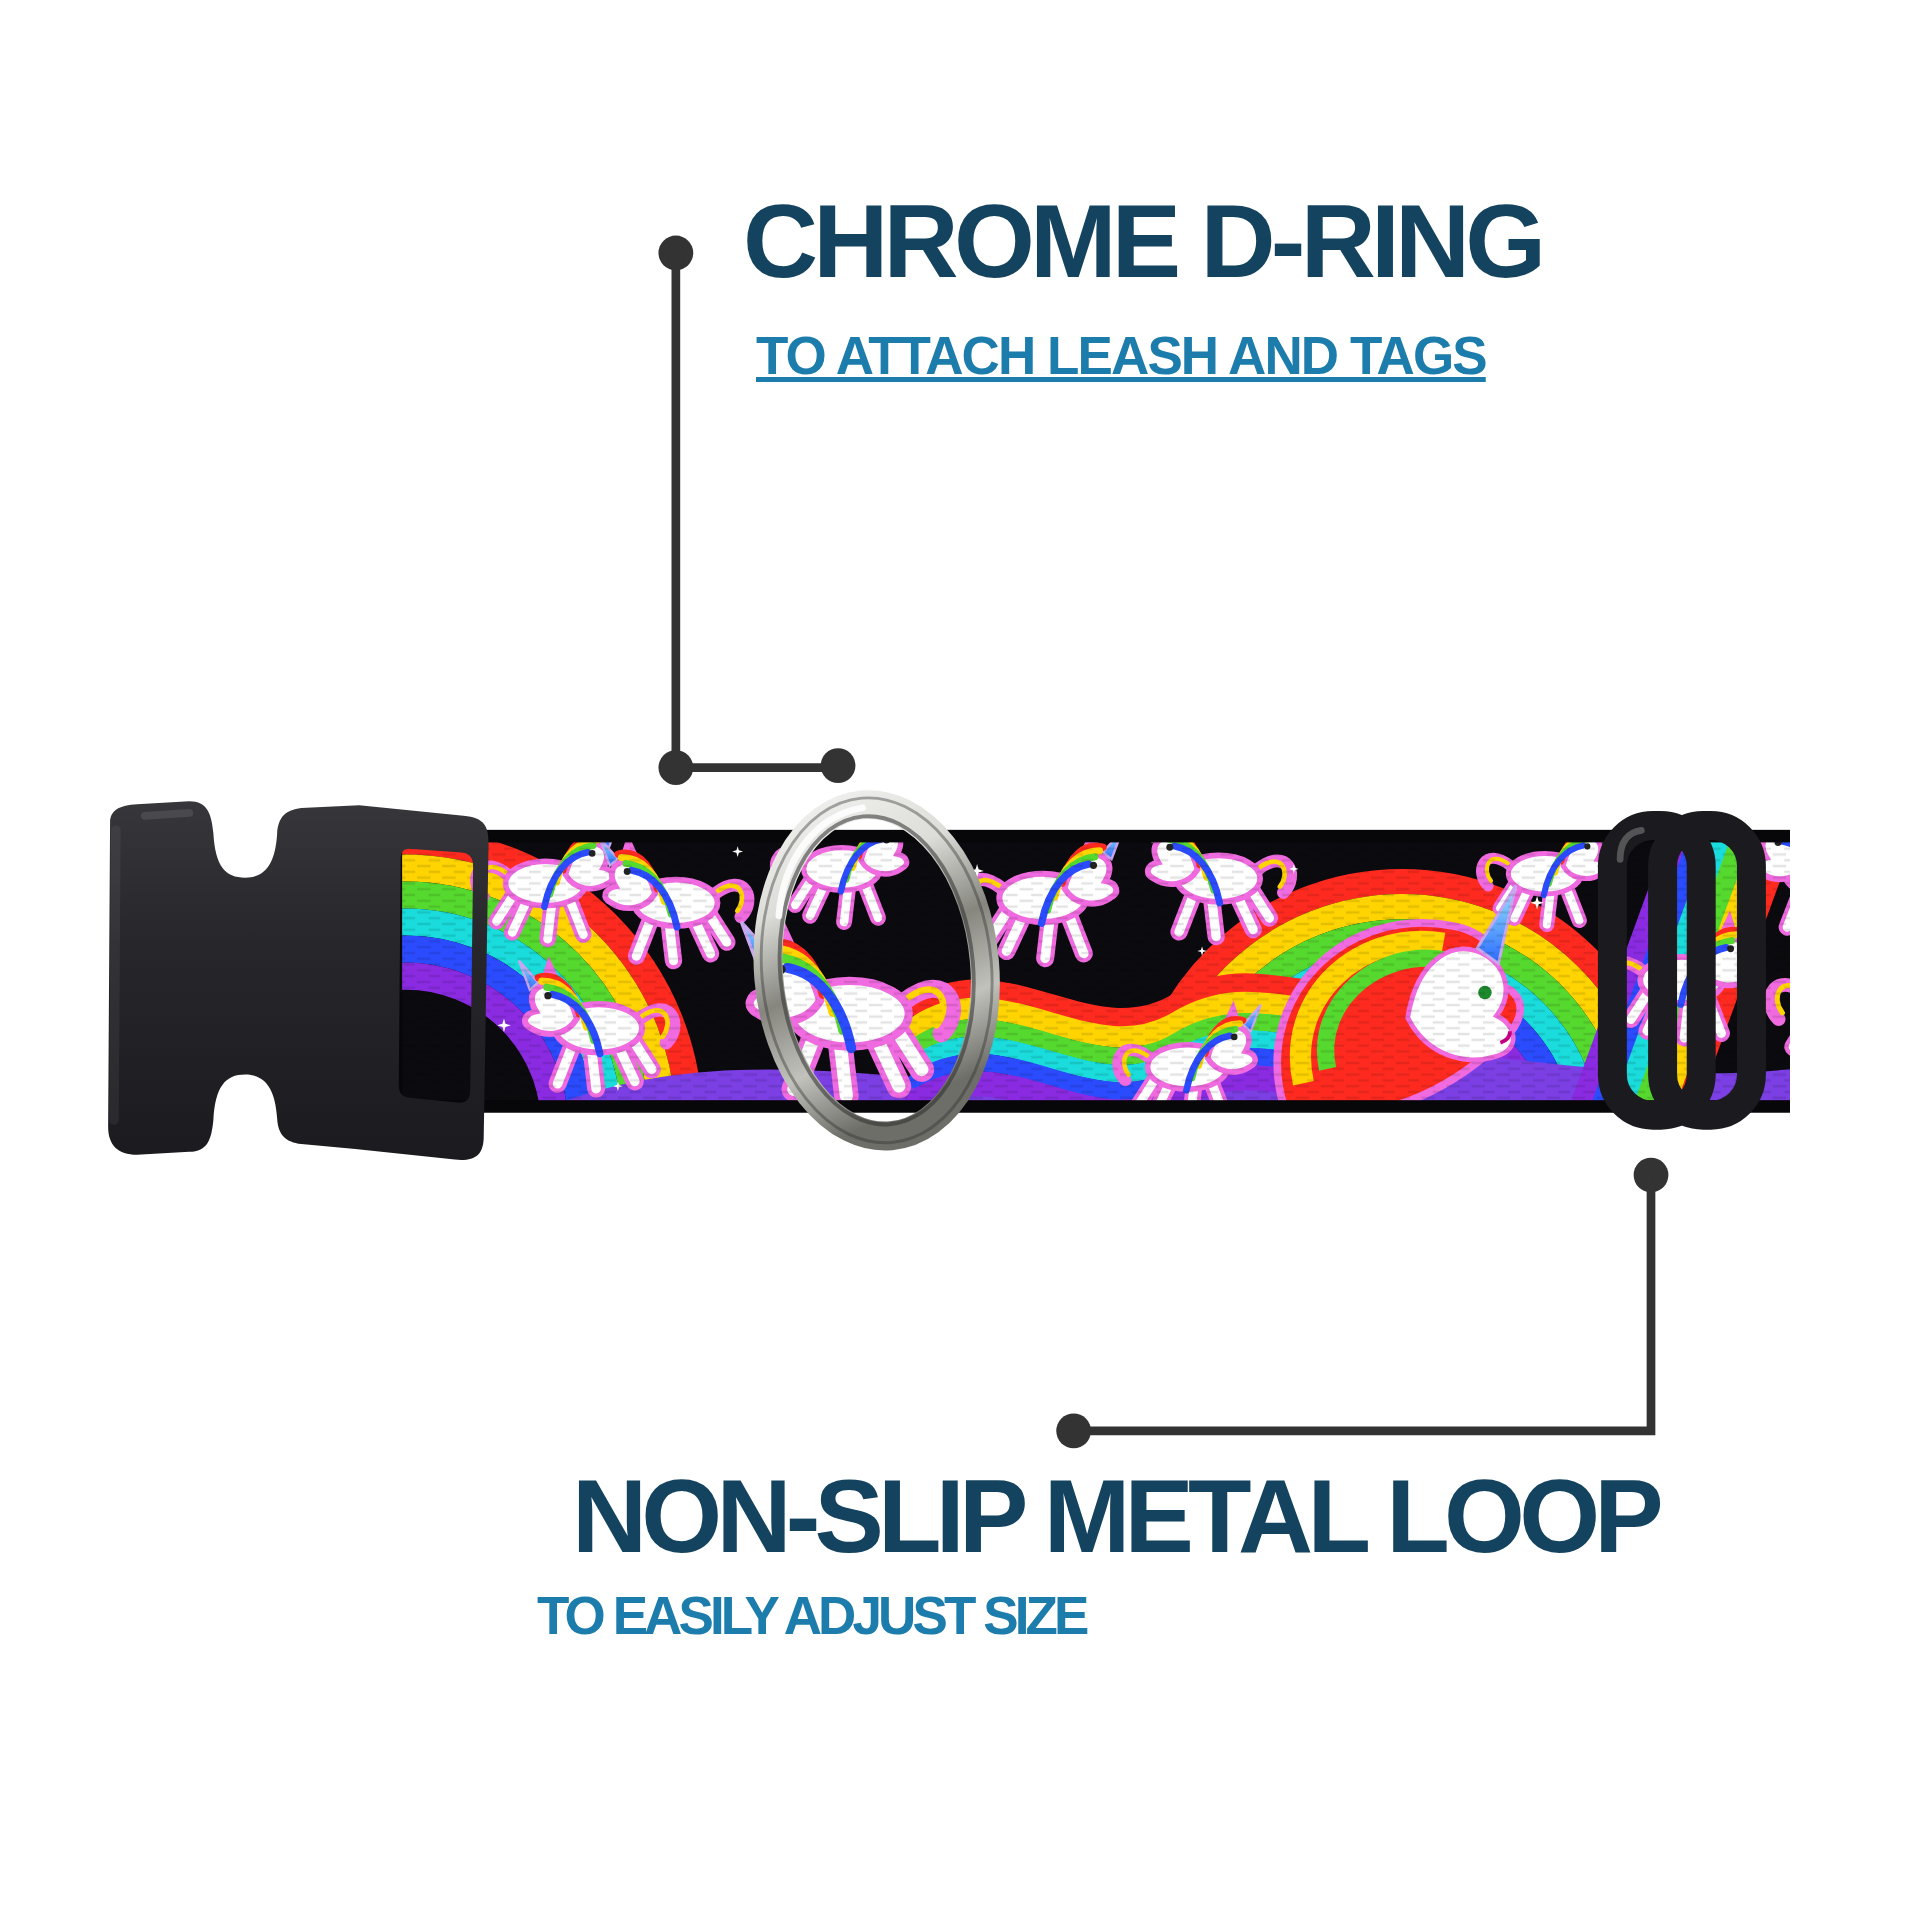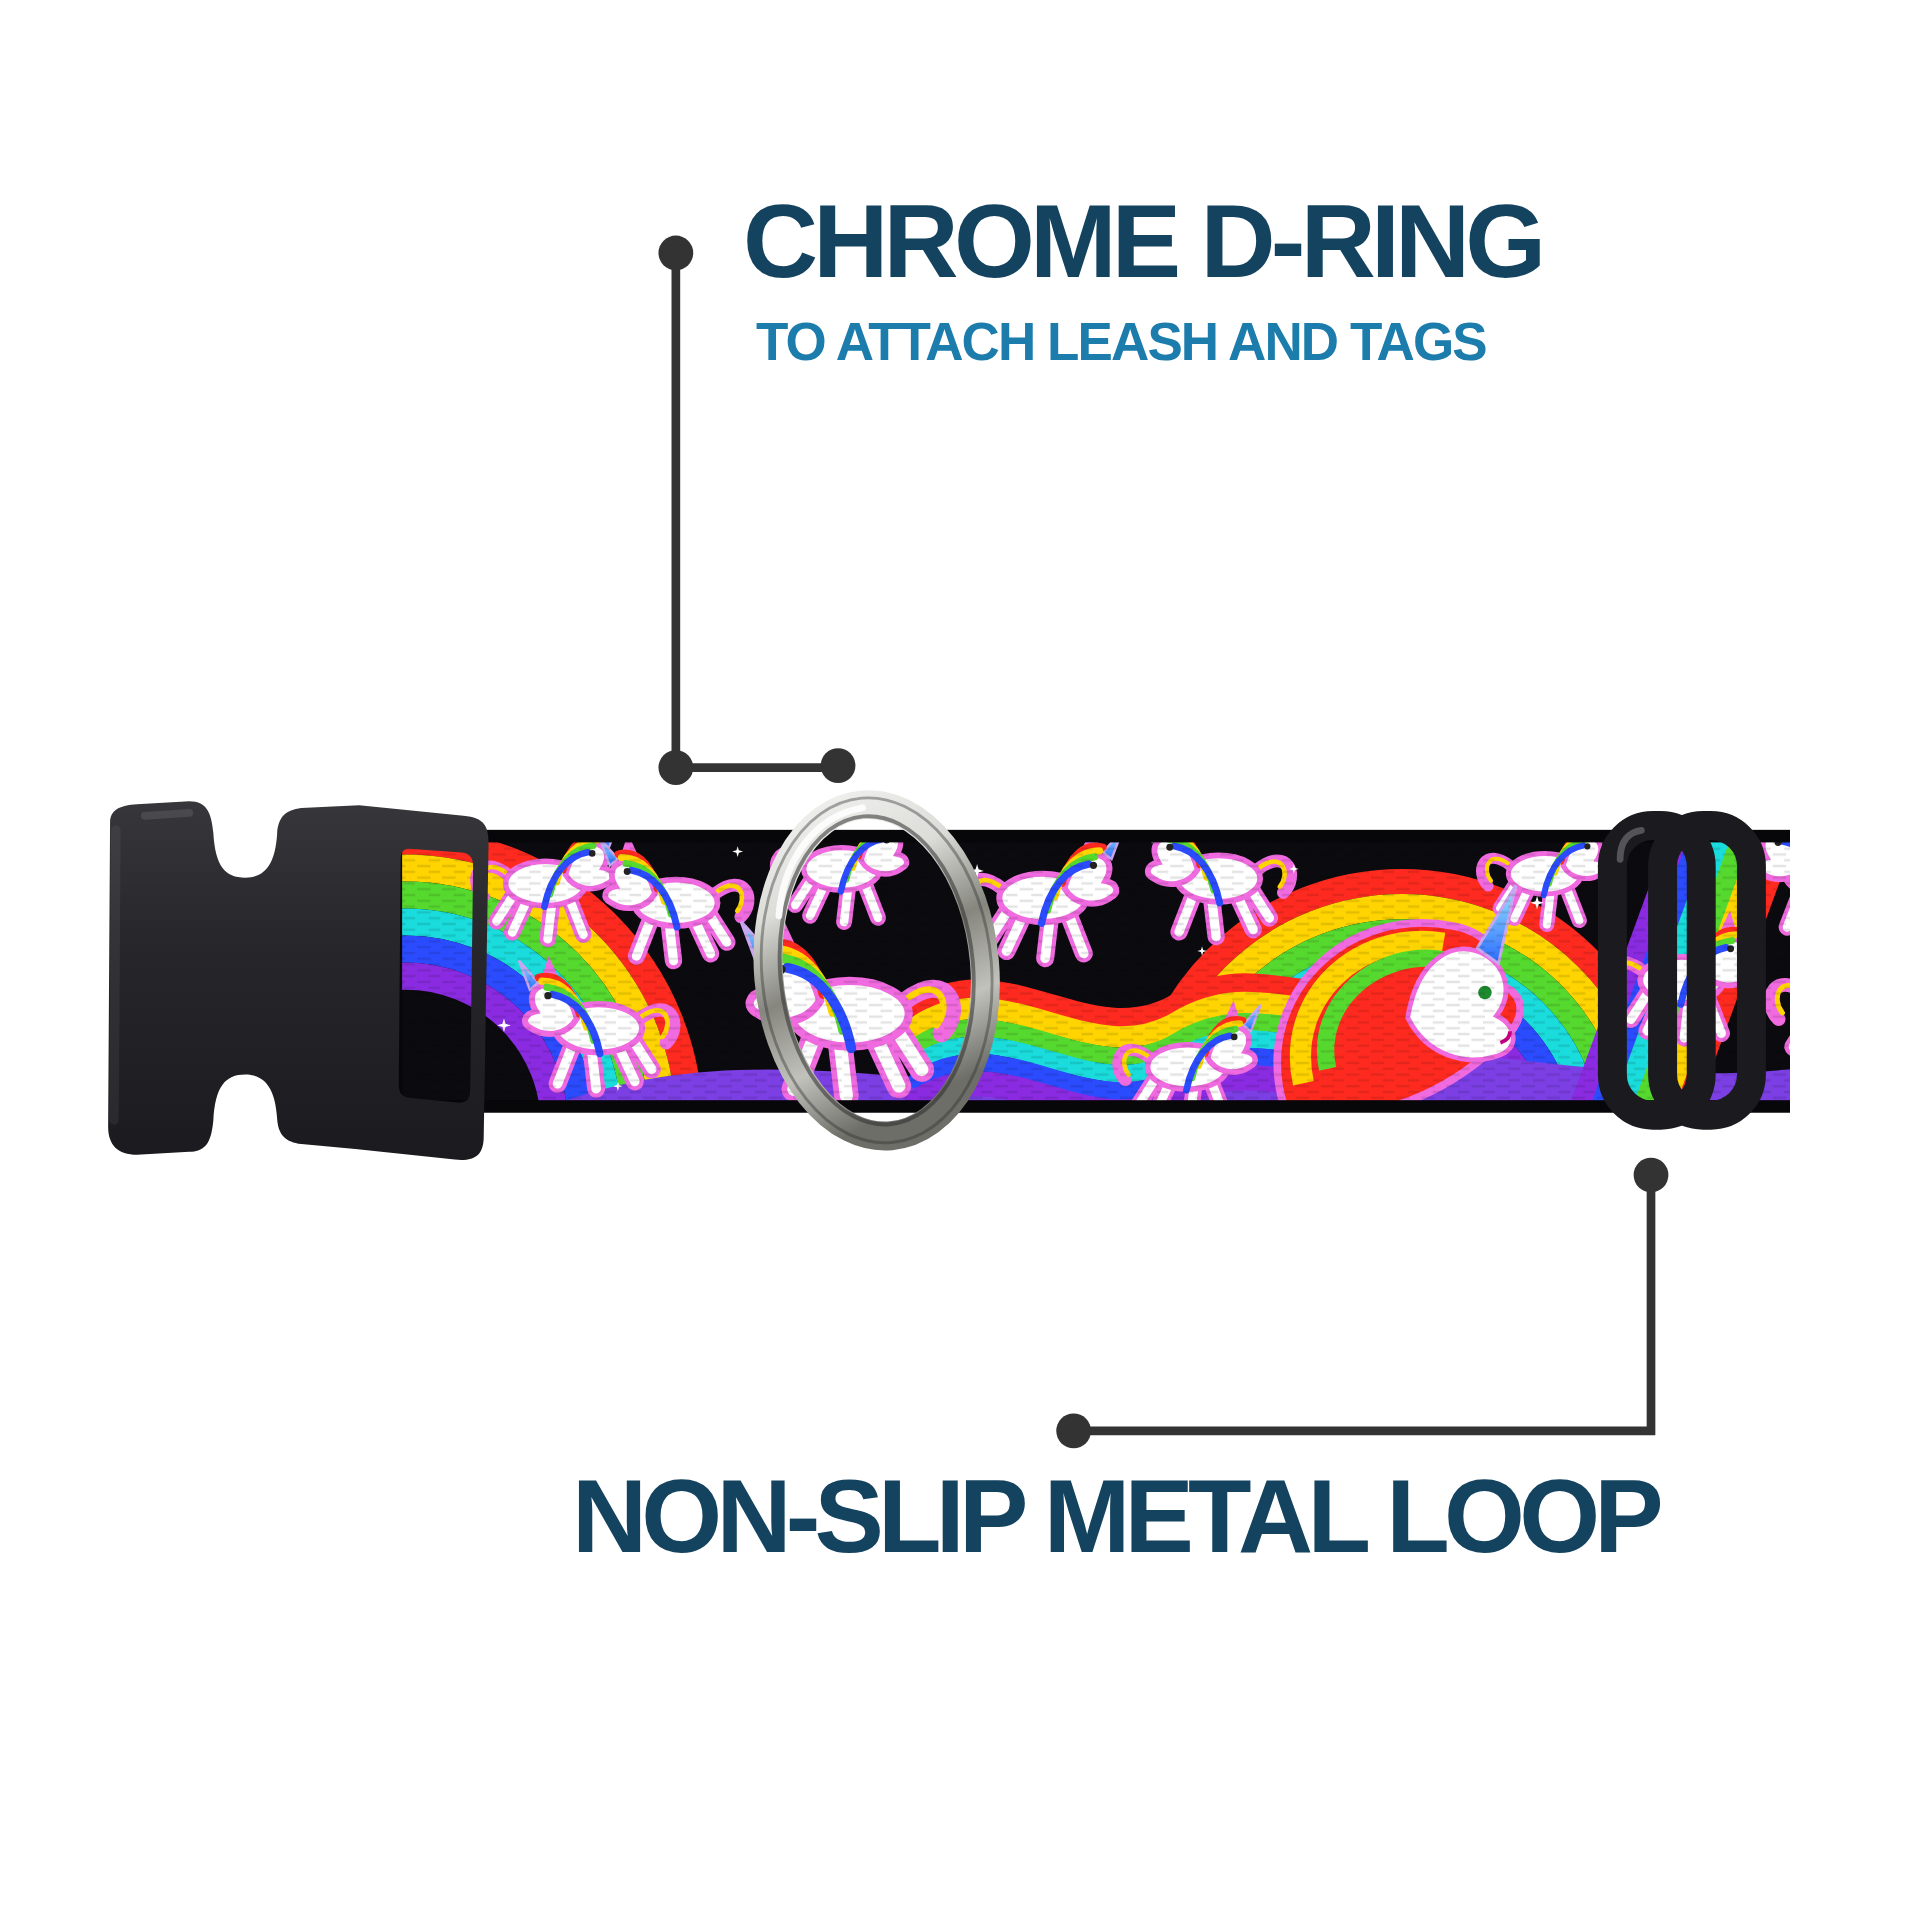--- a/index.html
+++ b/index.html
@@ -6,21 +6,21 @@
   #stage{position:relative;width:1790px;height:1931px;background:var(--c-background,#fff);overflow:hidden;
          font-family:"Liberation Sans",sans-serif;}
   #scene{position:absolute;left:0;top:0;width:1931px;height:1931px;}
 
   .headline{position:absolute;font-weight:bold;white-space:nowrap;line-height:1;
             color:var(--c-title,#14435F);font-size:104px;letter-spacing:-4.8px;}
   #dring-title{left:743px;top:189px;}
   #loop-title{left:534px;top:1464px;letter-spacing:-5.8px;margin-left:38px;}
   .subline{position:absolute;font-weight:bold;white-space:nowrap;line-height:1;
            color:var(--c-subtitle,#1C7CAC);font-size:53px;letter-spacing:-1.9px;}
-  #dring-sub{left:756px;top:315px;}
+  #dring-sub{left:756px;top:329px;text-decoration:underline;}
   #loop-sub{left:537px;top:1589px;letter-spacing:-3.9px;}
 
   
   .cline{stroke:var(--c-callout,#333);stroke-width:9;fill:none;stroke-linecap:round;}
   .cdot{fill:var(--c-callout,#333);}
   .webbg{fill:var(--c-webbing-background,#0B0A0E);}
   .bandedge{fill:none;stroke:#070609;stroke-width:13;}
   .buckle{fill:url(#buckleG);}
   .sliderbar{fill:none;stroke:var(--c-slider,#1B1B1F);stroke-width:30;}
   .r0{stroke:var(--c-rainbow-0,#FF2A1F);} .f0{fill:var(--c-rainbow-0,#FF2A1F);}
@@ -211,14 +211,15 @@
       <rect class="sliderbar" x="1670" y="855" width="92" height="300" rx="42"></rect>
       <rect class="sliderbar" x="1722" y="855" width="92" height="300" rx="42"></rect>
       <path d="M1678,890 C1678,872 1686,862 1700,860" stroke="rgba(255,255,255,0.25)" stroke-width="7" fill="none" stroke-linecap="round"></path>
     </g>
   </svg>
 
   <div class="headline" id="dring-title">CHROME D-RING</div>
   <div class="subline" id="dring-sub">TO ATTACH LEASH AND TAGS</div>
 
   <div class="headline" id="loop-title">NON-SLIP METAL LOOP</div>
+  <div class="subline" id="loop-sub">TO EASILY ADJUST SIZE</div>
 </div>
 
 
 </body></html>

